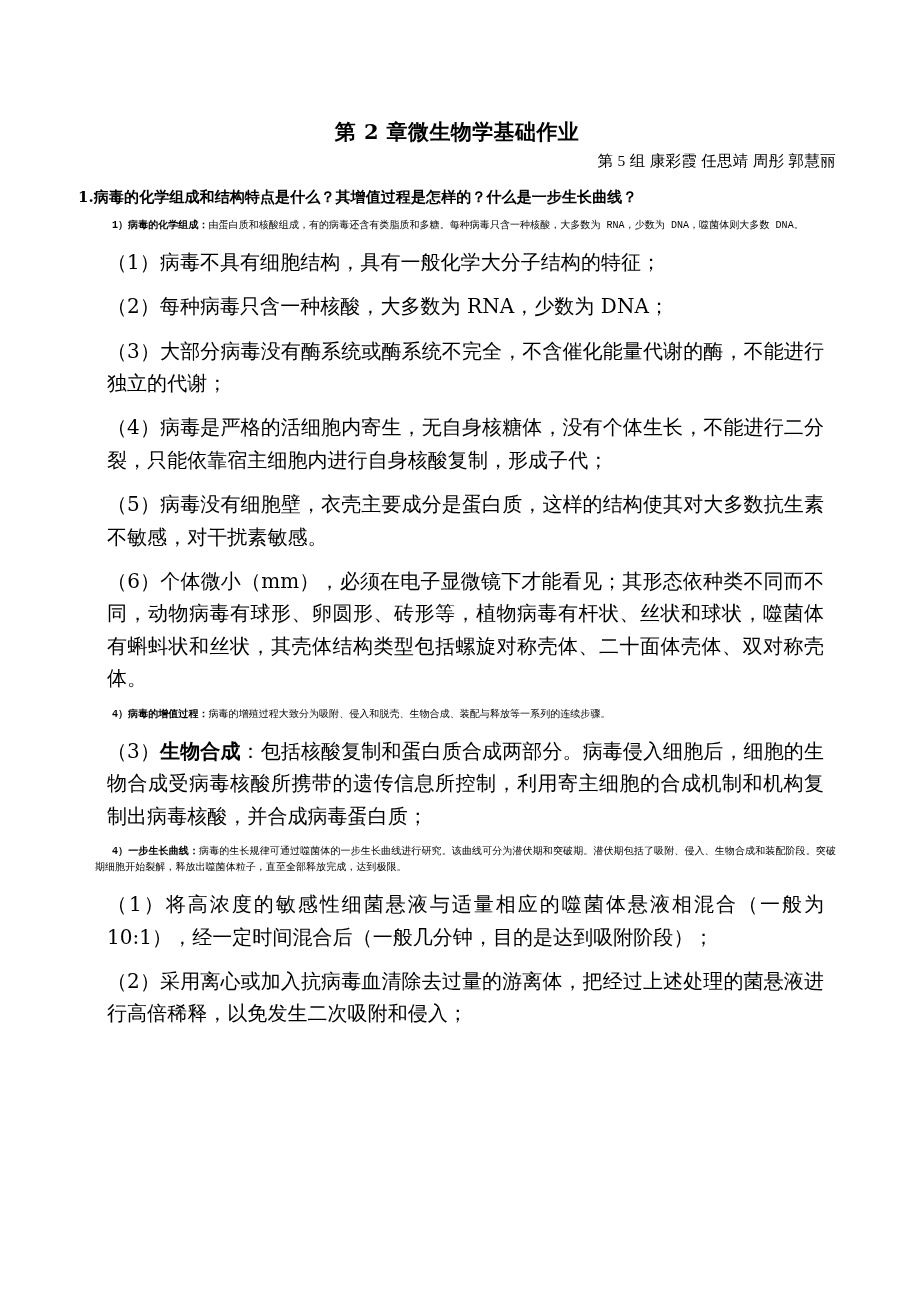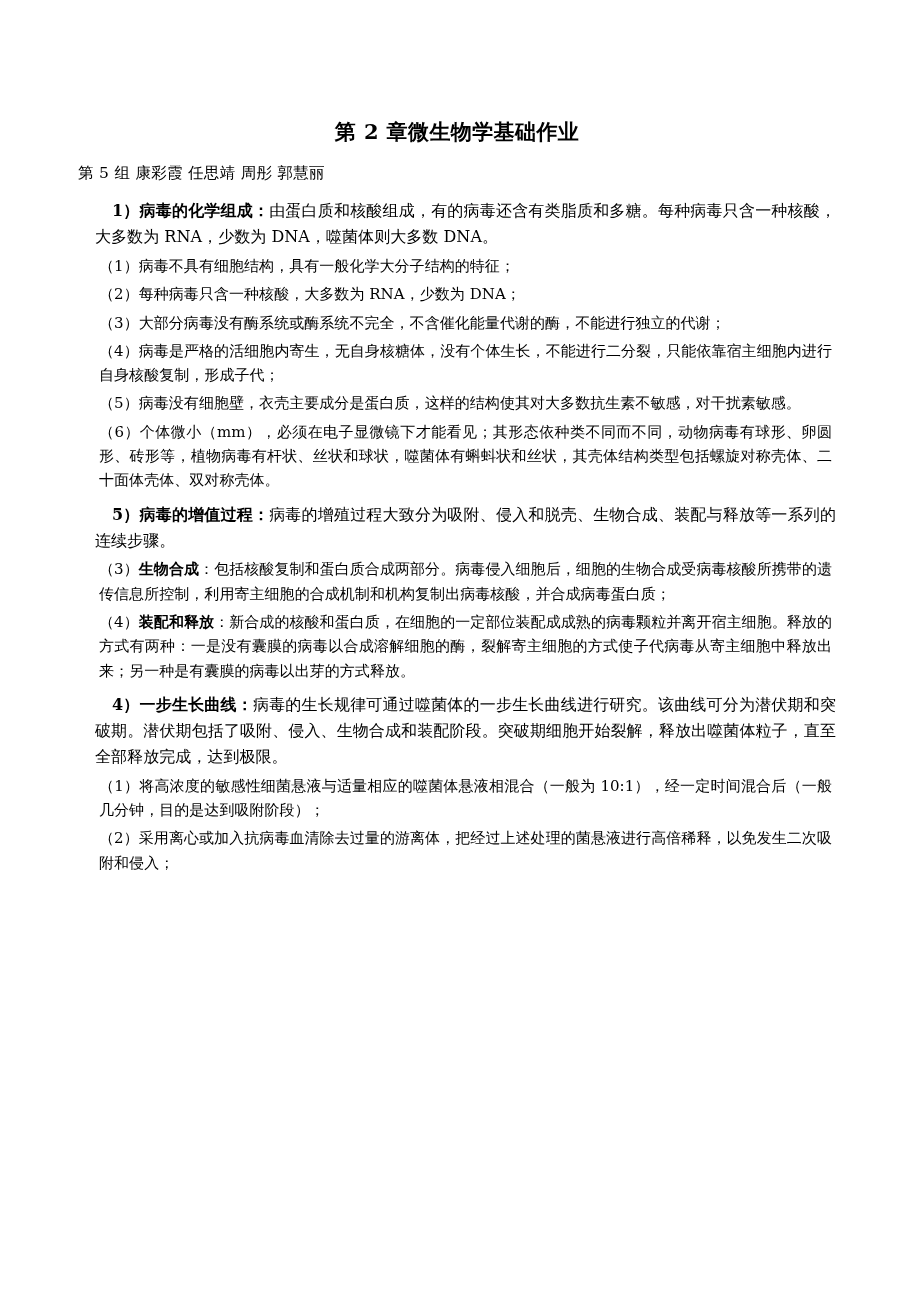--- a/index.html
+++ b/index.html
@@ -31,55 +31,57 @@
   .doc-title {
     text-align: center;
     font-size: 21px;
     font-weight: bold;
     line-height: 1.32;
     letter-spacing: 0.4px;
     margin: 0 0 2px 0;
     font-family: "DejaVu Serif", "Liberation Serif", serif;
   }
   .doc-subtitle {
-    text-align: left;
+    text-align: right;
     font-size: 15.5px;
     font-weight: normal;
     line-height: 1.45;
     letter-spacing: 0.3px;
-    margin: 16px 0 14px 0;
+    margin: 4px 0 14px 0;
+    font-family: Liberation Serif, serif;
   }
   .question {
     font-size: 15px;
     font-weight: bold;
     line-height: 1.5;
     margin: 0 0 8px 0;
     text-align: justify;
     letter-spacing: 0.1px;
   }
   .section-heading {
-    font-size: 16px;
+    font-size: 10px;
     line-height: 1.62;
     margin: 9px 0 0 0;
     text-align: justify;
     text-justify: inter-ideograph;
     padding-left: 17px;
     text-indent: 17px;
     letter-spacing: 0.05px;
+    font-family: Liberation Mono, monospace;
   }
   .section-heading .lead {
     font-weight: bold;
   }
   .section-heading .body {
     font-weight: normal;
   }
   .para {
-    font-size: 15px;
+    font-size: 20px;
     line-height: 1.62;
-    margin: 4px;
+    margin: 12px;
     text-align: justify;
     text-justify: inter-ideograph;
     padding-left: 17px;
     letter-spacing: 0.05px;
   }
   .para.hang {
     text-indent: 0;
   }
   .para .lead {
     font-weight: bold;
@@ -90,37 +92,37 @@
 </style>
 </head>
 <body>
 
 <div class="page">
   <div class="content">
 
     <h1 class="doc-title">第 2 章微生物学基础作业</h1>
     <div class="doc-subtitle">第 5 组 康彩霞 任思靖 周彤 郭慧丽</div>
 
+    <div class="question">1.病毒的化学组成和结构特点是什么？其增值过程是怎样的？什么是一步生长曲线？</div>
 
     <div class="section-heading">
       <span class="lead">1）病毒的化学组成：</span><span class="body">由蛋白质和核酸组成，有的病毒还含有类脂质和多糖。每种病毒只含一种核酸，大多数为 RNA，少数为 DNA，噬菌体则大多数 DNA。</span>
     </div>
 
     <div class="para hang">（1）病毒不具有细胞结构，具有一般化学大分子结构的特征；</div>
     <div class="para hang">（2）每种病毒只含一种核酸，大多数为 RNA，少数为 DNA；</div>
     <div class="para hang">（3）大部分病毒没有酶系统或酶系统不完全，不含催化能量代谢的酶，不能进行独立的代谢；</div>
     <div class="para hang">（4）病毒是严格的活细胞内寄生，无自身核糖体，没有个体生长，不能进行二分裂，只能依靠宿主细胞内进行自身核酸复制，形成子代；</div>
     <div class="para hang">（5）病毒没有细胞壁，衣壳主要成分是蛋白质，这样的结构使其对大多数抗生素不敏感，对干扰素敏感。</div>
     <div class="para hang">（6）个体微小（mm），必须在电子显微镜下才能看见；其形态依种类不同而不同，动物病毒有球形、卵圆形、砖形等，植物病毒有杆状、丝状和球状，噬菌体有蝌蚪状和丝状，其壳体结构类型包括螺旋对称壳体、二十面体壳体、双对称壳体。</div>
 
     <div class="section-heading">
-      <span class="lead">5）病毒的增值过程：</span><span class="body">病毒的增殖过程大致分为吸附、侵入和脱壳、生物合成、装配与释放等一系列的连续步骤。</span>
+      <span class="lead">4）病毒的增值过程：</span><span class="body">病毒的增殖过程大致分为吸附、侵入和脱壳、生物合成、装配与释放等一系列的连续步骤。</span>
     </div>
     <div class="para hang"><span>（3）</span><span class="lead">生物合成</span><span>：包括核酸复制和蛋白质合成两部分。病毒侵入细胞后，细胞的生物合成受病毒核酸所携带的遗传信息所控制，利用寄主细胞的合成机制和机构复制出病毒核酸，并合成病毒蛋白质；</span></div>
-    <div class="para hang"><span>（4）</span><span class="lead">装配和释放</span><span>：新合成的核酸和蛋白质，在细胞的一定部位装配成成熟的病毒颗粒并离开宿主细胞。释放的方式有两种：一是没有囊膜的病毒以合成溶解细胞的酶，裂解寄主细胞的方式使子代病毒从寄主细胞中释放出来；另一种是有囊膜的病毒以出芽的方式释放。</span></div>
 
     <div class="section-heading">
       <span class="lead">4）一步生长曲线：</span><span class="body">病毒的生长规律可通过噬菌体的一步生长曲线进行研究。该曲线可分为潜伏期和突破期。潜伏期包括了吸附、侵入、生物合成和装配阶段。突破期细胞开始裂解，释放出噬菌体粒子，直至全部释放完成，达到极限。</span>
     </div>
     <div class="para hang">（1）将高浓度的敏感性细菌悬液与适量相应的噬菌体悬液相混合（一般为 10:1），经一定时间混合后（一般几分钟，目的是达到吸附阶段）；</div>
     <div class="para hang">（2）采用离心或加入抗病毒血清除去过量的游离体，把经过上述处理的菌悬液进行高倍稀释，以免发生二次吸附和侵入；</div>
 
   </div>
 </div>
 

